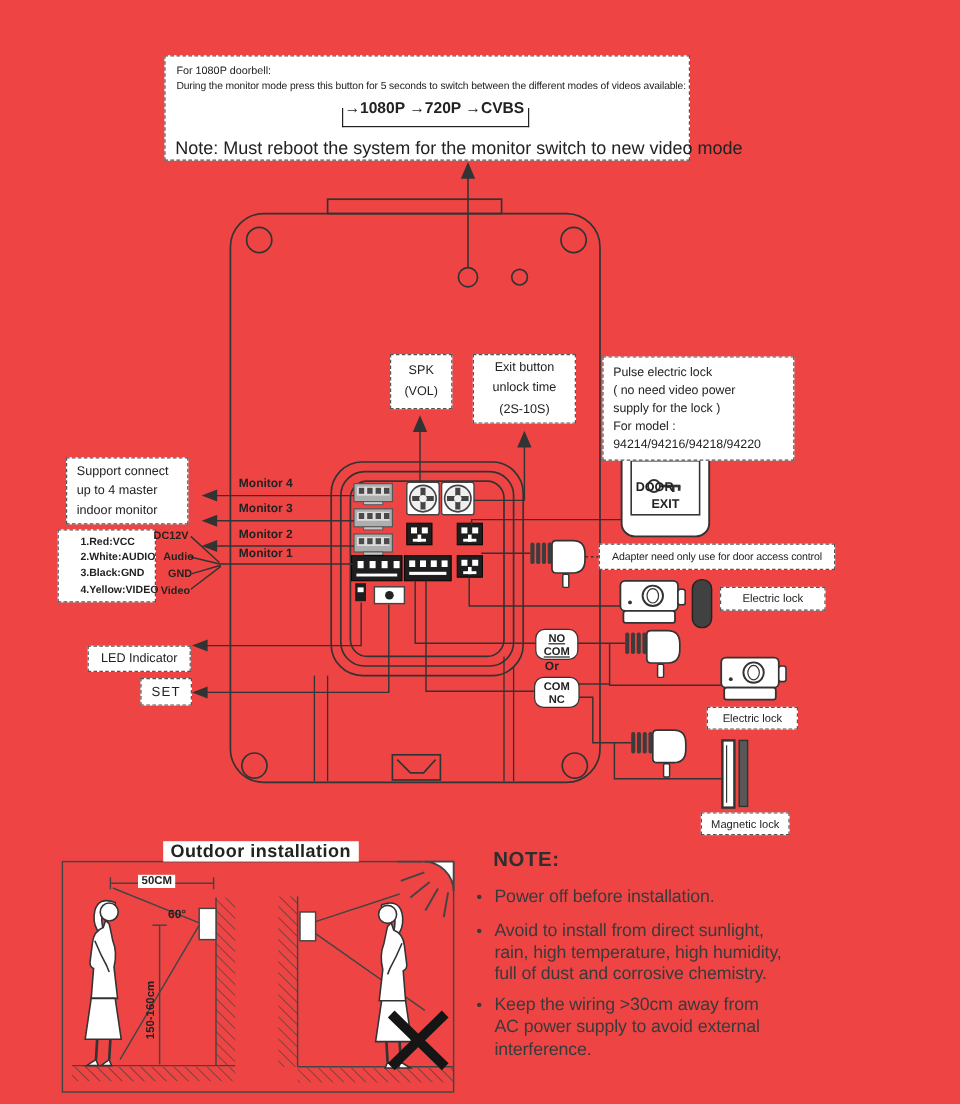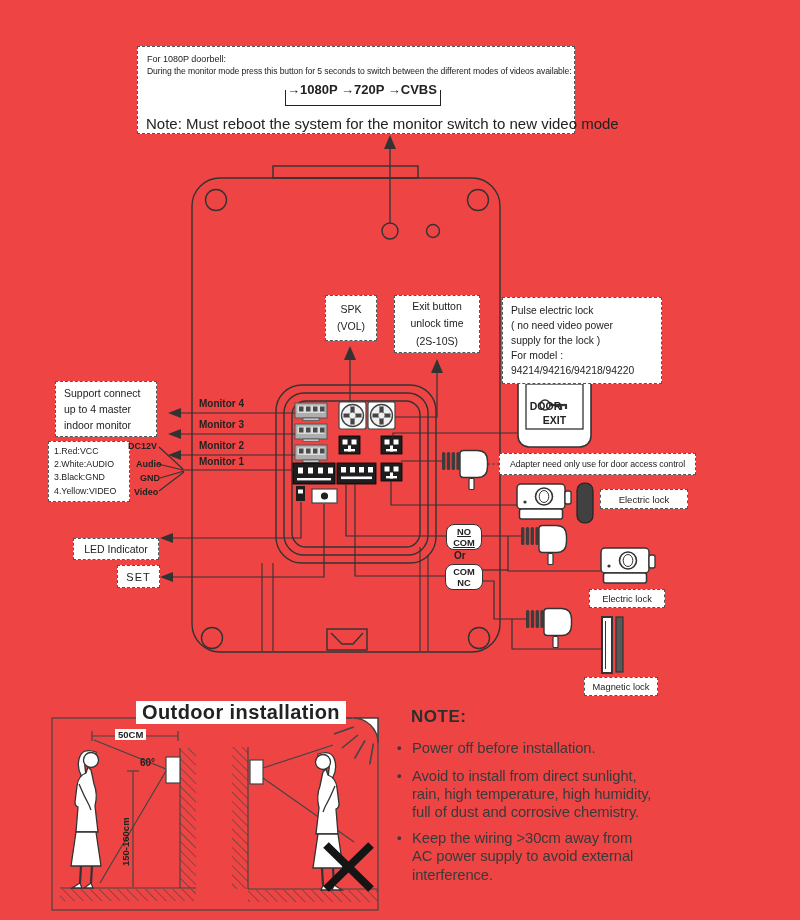--- a/index.html
+++ b/index.html
@@ -262,21 +262,21 @@
     <span>→</span><span>720P</span>
     <span>→</span><span>CVBS</span>
   </span>
 </div>
 
 <div class="dbox" style="left:55px;top:381px;width:102px;padding:3px 8px;font-size:10.5px;line-height:16px;">
   <div>Support connect</div>
   <div>up to 4 master</div>
   <div>indoor monitor</div>
 </div>
-<div class="dbox" style="left:48px;top:441px;width:82px;padding:3px 5px;font-size:8.8px;line-height:13.2px;font-weight:400;">
+<div class="dbox" style="left:48px;top:441px;width:82px;padding:3px 18px;font-size:8.8px;line-height:13.2px;font-weight:700;">
   <div>1.Red:VCC</div>
   <div>2.White:AUDIO</div>
   <div>3.Black:GND</div>
   <div>4.Yellow:VIDEO</div>
 </div>
 <div class="lbl" style="left:128px;top:441px;font-size:9px;font-weight:700;">DC12V</div>
 <div class="lbl" style="left:136px;top:459px;font-size:9px;font-weight:700;">Audio</div>
 <div class="lbl" style="left:140px;top:473px;font-size:9px;font-weight:700;">GND</div>
 <div class="lbl" style="left:134px;top:487px;font-size:9px;font-weight:700;">Video</div>
 
@@ -329,21 +329,21 @@
   <div>NC</div>
 </div>
 
 <div class="dbox cen" style="left:589px;top:589px;width:76px;height:19px;font-size:9.3px;">
   <div>Electric lock</div>
 </div>
 <div class="dbox cen" style="left:584px;top:677px;width:74px;height:19px;font-size:9.3px;">
   <div>Magnetic lock</div>
 </div>
 
-<div class="lbl" style="left:136px;top:701px;font-size:20px;font-weight:700;letter-spacing:0.4px;background:#fff;padding:0 6px;">Outdoor installation</div>
+<div class="lbl" style="left:136px;top:701px;font-size:15px;font-weight:700;letter-spacing:0.4px;background:#fff;padding:0 6px;">Outdoor installation</div>
 <div class="lbl" style="left:115px;top:729px;font-size:9.5px;font-weight:700;background:#fff;padding:0 3px;">50CM</div>
 <div class="lbl" style="left:140px;top:757px;font-size:10px;font-weight:700;">60°</div>
 <div class="lbl rot" style="left:120px;top:866px;font-size:9.5px;font-weight:700;">150-160cm</div>
 
 <div class="lbl" style="left:411px;top:707px;font-size:17px;font-weight:700;letter-spacing:0.5px;color:#2e2e2e;text-align:right;">NOTE:</div>
 <div class="lbl" style="left:397px;top:740px;font-size:13px;font-weight:700;color:#3a3a3a;">•</div>
 <div class="note-line" style="left:412px;top:740px;">Power off before installation.</div>
 <div class="lbl" style="left:397px;top:768px;font-size:13px;font-weight:700;color:#3a3a3a;">•</div>
 <div class="note-line" style="left:412px;top:768px;">Avoid to install from direct sunlight,</div>
 <div class="note-line" style="left:412px;top:786px;">rain, high temperature, high humidity,</div>

